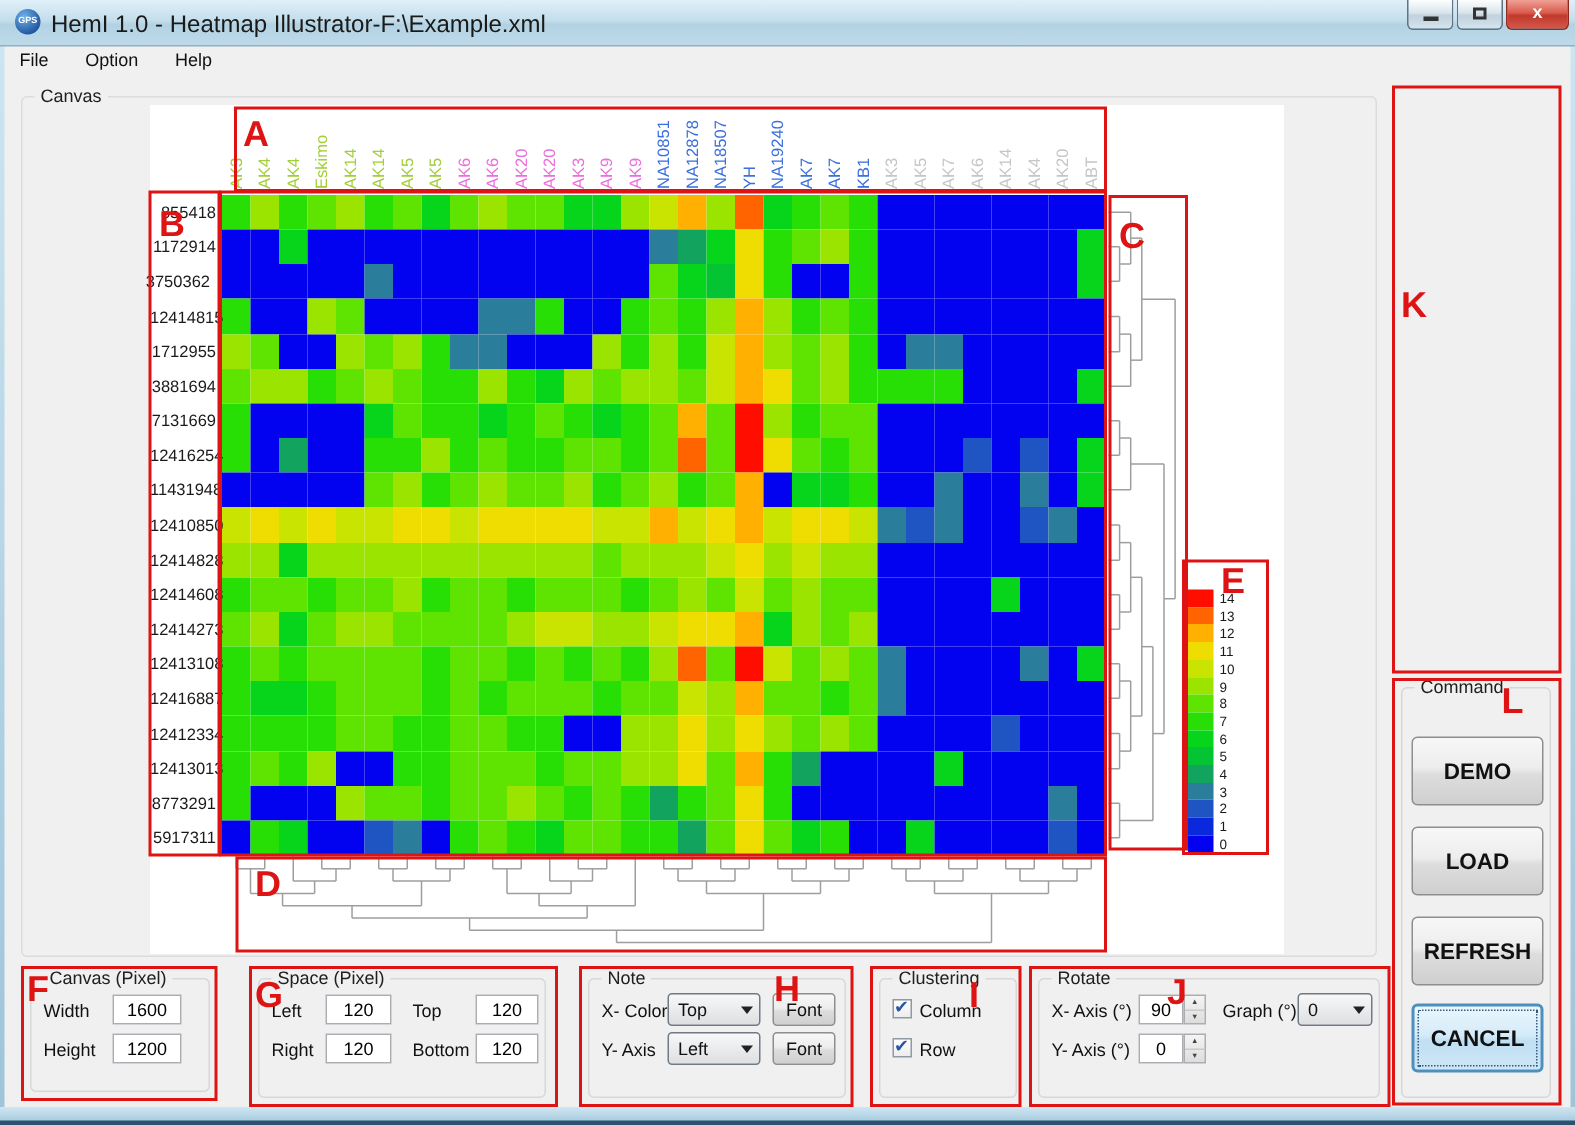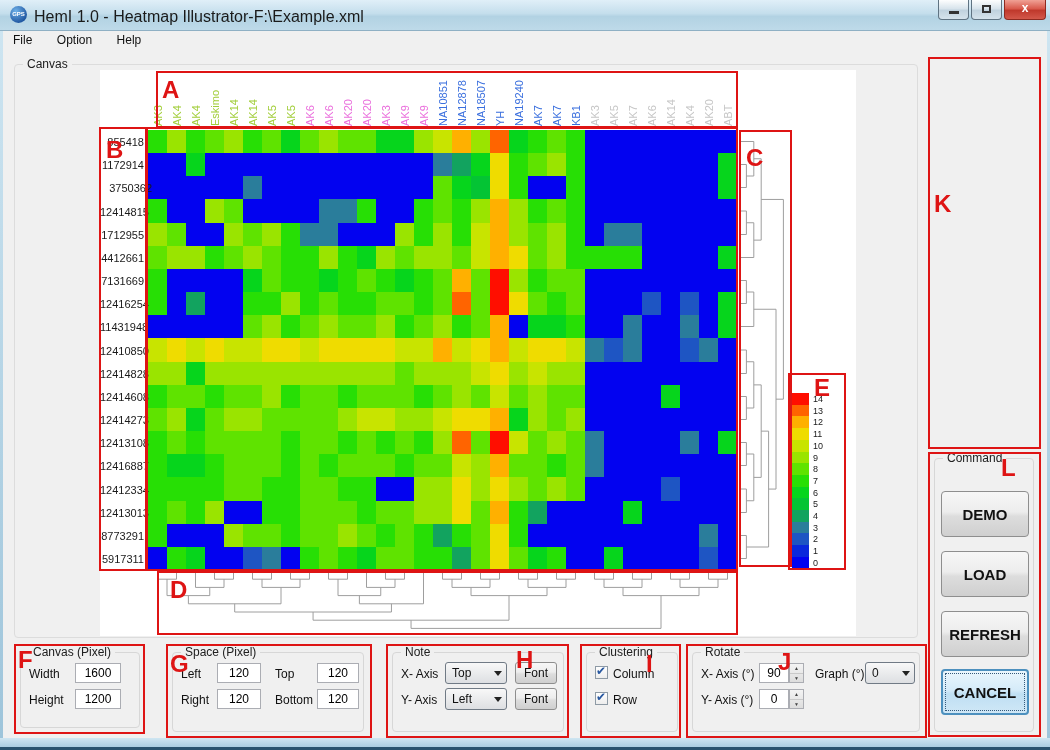--- a/index.html
+++ b/index.html
@@ -715,24 +715,24 @@
       <div class="collabel" style="left: 627px; top: 126px; color: rgb(198, 198, 198);">AK7</div>
       <div class="collabel" style="left: 646px; top: 126px; color: rgb(198, 198, 198);">AK6</div>
       <div class="collabel" style="left: 665px; top: 126px; color: rgb(198, 198, 198);">AK14</div>
       <div class="collabel" style="left: 684px; top: 126px; color: rgb(198, 198, 198);">AK4</div>
       <div class="collabel" style="left: 703px; top: 126px; color: rgb(198, 198, 198);">AK20</div>
       <div class="collabel" style="left: 722px; top: 126px; color: rgb(198, 198, 198);">ABT</div>
     </div>
   <div id="row-labels">
       <div class="rowlabel" style="left: 100px; top: 136px;">855418</div>
       <div class="rowlabel" style="left: 100px; top: 159px;">1172914</div>
-      <div class="rowlabel" style="left: 108px; top: 182px;">3750362</div>
+      <div class="rowlabel" style="left: 96px; top: 182px;">3750362</div>
       <div class="rowlabel" style="left: 100px; top: 205.5px;">12414815</div>
       <div class="rowlabel" style="left: 100px; top: 229px;">1712955</div>
-      <div class="rowlabel" style="left: 100px; top: 252px;">4412661</div>
+      <div class="rowlabel" style="left: 100px; top: 252px;">3881694</div>
       <div class="rowlabel" style="left: 100px; top: 275px;">7131669</div>
       <div class="rowlabel" style="left: 100px; top: 298px;">12416254</div>
       <div class="rowlabel" style="left: 100px; top: 321px;">11431948</div>
       <div class="rowlabel" style="left: 100px; top: 344.5px;">12410850</div>
       <div class="rowlabel" style="left: 100px; top: 368px;">12414828</div>
       <div class="rowlabel" style="left: 100px; top: 391px;">12414608</div>
       <div class="rowlabel" style="left: 100px; top: 414px;">12414273</div>
       <div class="rowlabel" style="left: 100px; top: 437px;">12413108</div>
       <div class="rowlabel" style="left: 100px; top: 460px;">12416887</div>
       <div class="rowlabel" style="left: 100px; top: 483.5px;">12412334</div>
@@ -945,21 +945,21 @@
     <span class="lbl" style="left:102px;top:14px;">Top</span>
     <input class="txt" style="left: 144px; top: 10px; width: 42px; height: 20px;" value="120">
     <span class="lbl" style="left:8px;top:40px;">Right</span>
     <input class="txt" style="left: 44px; top: 36px; width: 44px; height: 20px;" value="120">
     <span class="lbl" style="left:102px;top:40px;">Bottom</span>
     <input class="txt" style="left: 144px; top: 36px; width: 42px; height: 20px;" value="120">
   </div>
 
   <div class="grp" style="left:392px;top:652px;width:172px;height:80px;">
     <span class="cap">Note</span>
-    <span class="lbl" style="left:8px;top:14px;">X- Axis</span>
+    <span class="lbl" style="left:8px;top:14px;">X- Color</span>
     <div class="combo" style="left:52px;top:9px;width:62px;height:22px;">
       <span class="val">Top</span>
       <span class="arr"></span>
     </div>
     <button class="btn" style="left:122px;top:9px;width:42px;height:22px;">Font</button>
     <span class="lbl" style="left:8px;top:40px;">Y- Axis</span>
     <div class="combo" style="left:52px;top:35px;width:62px;height:22px;">
       <span class="val">Left</span>
       <span class="arr"></span>
     </div>

